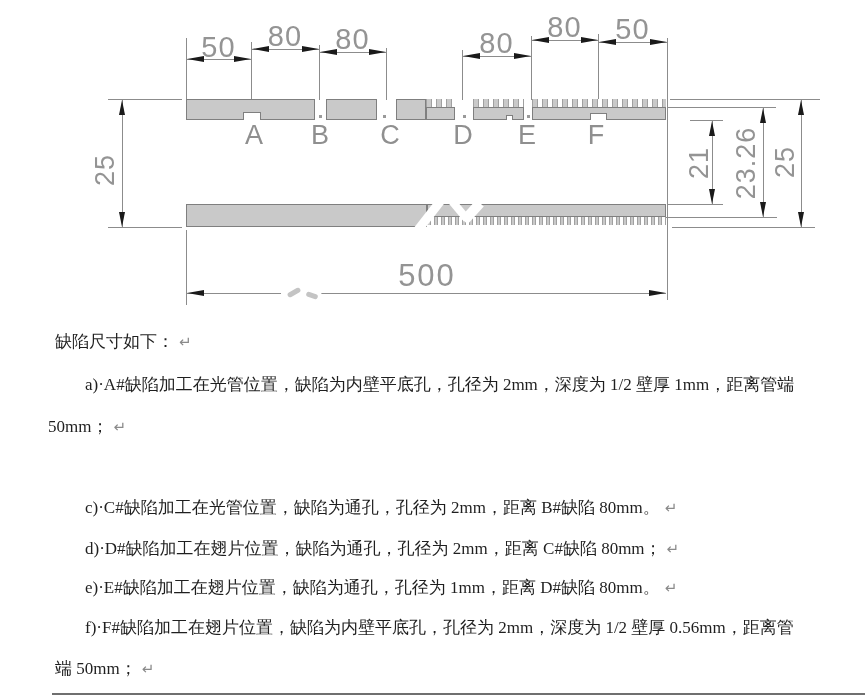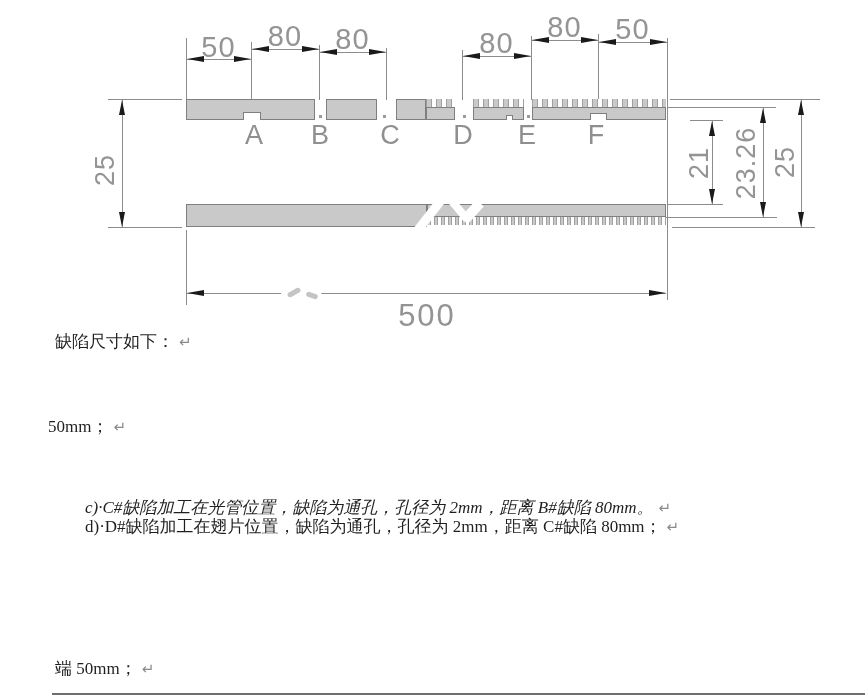--- a/index.html
+++ b/index.html
@@ -18,21 +18,21 @@
   .arr-l{border-width:3.5px 17px 3.5px 0;border-color:transparent #1a1a1a transparent transparent;}
   .arr-r{border-width:3.5px 0 3.5px 17px;border-color:transparent transparent transparent #1a1a1a;}
   .arr-u{border-width:0 3.5px 15px 3.5px;border-color:transparent transparent #1a1a1a transparent;}
   .arr-d{border-width:15px 3.5px 0 3.5px;border-color:#1a1a1a transparent transparent transparent;}
   .dimtext{position:absolute;font-family:"Liberation Sans","DejaVu Sans",sans-serif;
       color:#949494;font-size:29px;line-height:1;letter-spacing:1px;transform:translateX(-50%);white-space:nowrap;z-index:5;}
   .dimtext-rot{position:absolute;font-family:"Liberation Sans","DejaVu Sans",sans-serif;
       color:#949494;font-size:27px;line-height:1;letter-spacing:1px;
       transform:translate(-50%,-50%) rotate(-90deg);white-space:nowrap;z-index:5;}
   .len-text{position:absolute;font-family:"Liberation Sans","DejaVu Sans",sans-serif;
-      color:#949494;font-size:31px;line-height:1;letter-spacing:2px;transform:translateX(-50%);z-index:5;margin-top:40px;}
+      color:#949494;font-size:31px;line-height:1;letter-spacing:2px;transform:translateX(-50%);z-index:5;}
   .defect-label{position:absolute;font-family:"Liberation Sans","DejaVu Sans",sans-serif;
       color:#8f8f8f;font-size:27px;line-height:1;transform:translateX(-50%);z-index:5;}
   #unit-label{position:absolute;left:690px;top:252px;white-space:nowrap;z-index:5;}
   #unit-label .unit-prefix{font-size:18px;color:#4a4a4a;font-family:"Liberation Serif","DejaVu Serif",serif;}
   #unit-label .unit-value{font-size:25px;color:#8f8f8f;font-family:"Liberation Sans","DejaVu Sans",sans-serif;letter-spacing:1px;}
   .wm-white{position:absolute;background:#ffffff;z-index:6;}
   .wm-gray{position:absolute;background:#c4c4c4;z-index:7;border-radius:3px;}
   #notes{position:absolute;left:0;top:0;width:751px;height:698px;}
   .note-line{position:absolute;font-size:17px;line-height:22px;color:#1f1f1f;white-space:nowrap;}
   .pmark{color:#8a8a8a;font-size:15px;margin-left:5px;font-family:"DejaVu Sans",sans-serif;}
@@ -133,20 +133,23 @@
       <div class="wm-white" style="left: 439px; top: 202px; width: 34px; height: 8px; transform: rotate(50deg);"></div>
       <div class="wm-white" style="left: 460px; top: 207px; width: 24px; height: 10px; transform: rotate(-48deg);"></div>
       <div class="wm-white" style="left: 281px; top: 287px; width: 40px; height: 10px; transform: rotate(-8deg);"></div>
       <div class="wm-gray" style="left: 287px; top: 289.5px; width: 14px; height: 5px; transform: rotate(-30deg);"></div>
       <div class="wm-gray" style="left: 306px; top: 292.5px; width: 12px; height: 5px; transform: rotate(20deg);"></div>
     </div>
 
 
   <div id="notes">
       <div class="note-line" style="left: 55px; top: 331px;"><span>缺陷尺寸如下：</span><span class="pmark">↵</span></div>
+      <div class="note-line" style="left: 85px; top: 374px;"><span>a)·A#缺陷加工在光管位置，缺陷为内壁平底孔，孔径为 2mm，深度为 1/2 壁厚 1mm，距离管端</span></div>
       <div class="note-line" style="left: 48px; top: 416px;"><span>50mm；</span><span class="pmark">↵</span></div>
-      <div class="note-line" style="left: 85px; top: 497px; font-style: italic;"><span>c)·C#缺陷加工在光管位置，缺陷为通孔，孔径为 2mm，距离 B#缺陷 80mm。</span><span class="pmark">↵</span></div>
-      <div class="note-line" style="left: 85px; top: 516px;"><span>d)·D#缺陷加工在翅片位置，缺陷为通孔，孔径为 2mm，距离 C#缺陷 80mm；</span><span class="pmark">↵</span></div>
+      <div class="note-line" style="left: 85px; top: 497px;"><span>c)·C#缺陷加工在光管位置，缺陷为通孔，孔径为 2mm，距离 B#缺陷 80mm。</span><span class="pmark">↵</span></div>
+      <div class="note-line" style="left: 85px; top: 538px;"><span>d)·D#缺陷加工在翅片位置，缺陷为通孔，孔径为 2mm，距离 C#缺陷 80mm；</span><span class="pmark">↵</span></div>
+      <div class="note-line" style="left: 85px; top: 577px;"><span>e)·E#缺陷加工在翅片位置，缺陷为通孔，孔径为 1mm，距离 D#缺陷 80mm。</span><span class="pmark">↵</span></div>
+      <div class="note-line" style="left: 85px; top: 617px;"><span>f)·F#缺陷加工在翅片位置，缺陷为内壁平底孔，孔径为 2mm，深度为 1/2 壁厚 0.56mm，距离管</span></div>
       <div class="note-line" style="left: 55px; top: 658px;"><span>端 50mm；</span><span class="pmark">↵</span></div>
     </div>
 
   <div class="bottom-rule"></div>
 </div>
 
 </body></html>

